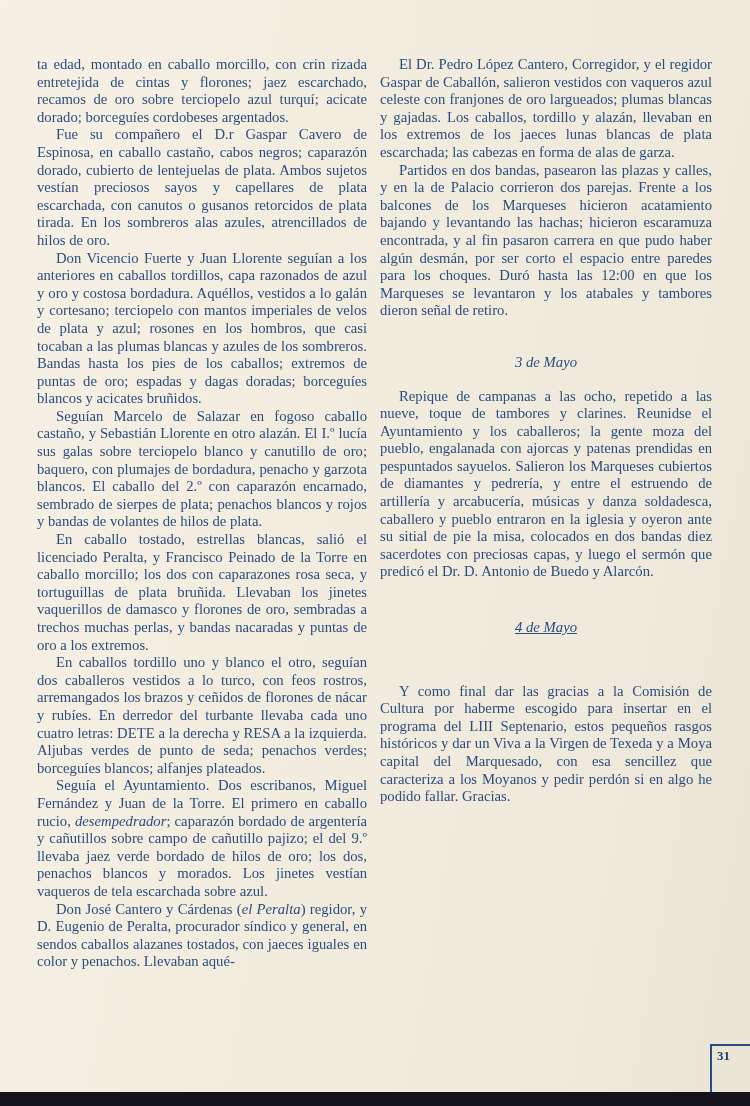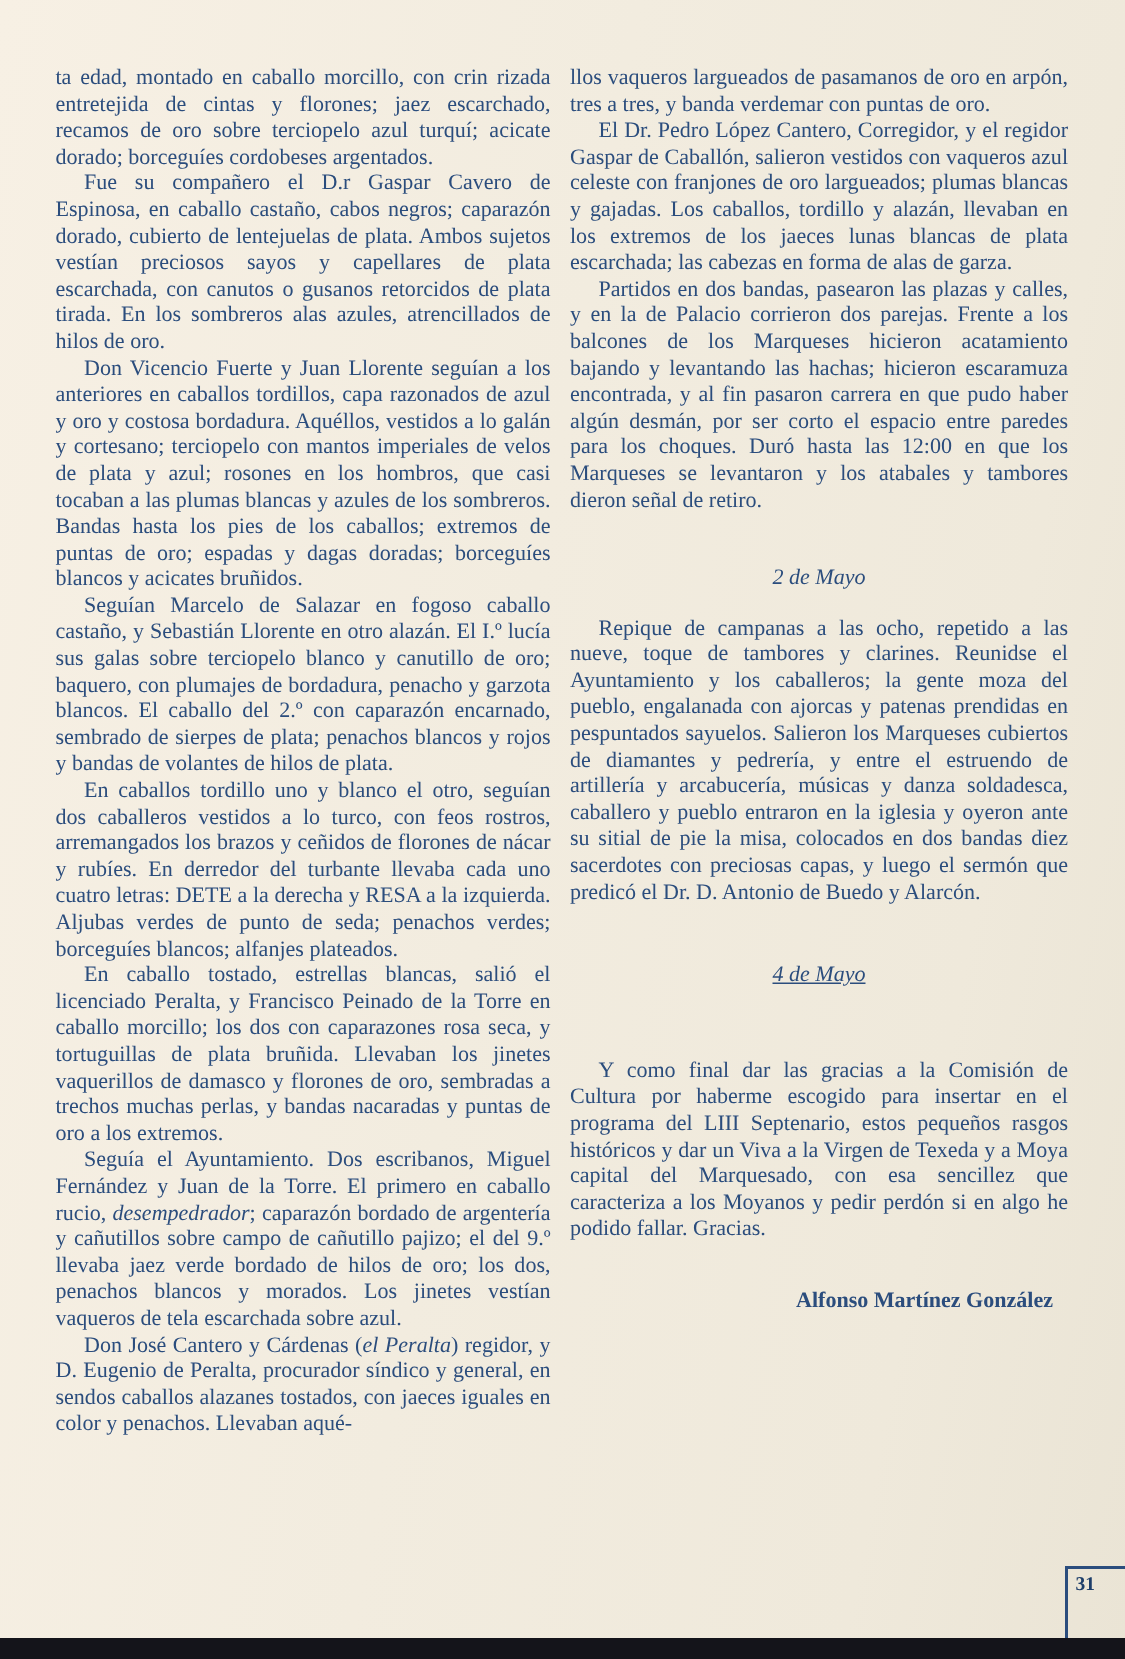--- a/index.html
+++ b/index.html
@@ -11,21 +11,21 @@
     width: 750px;
     height: 1106px;
     background: linear-gradient(100deg, #f7f0e4 0%, #f2ecdf 45%, #efe9db 80%, #eae4d5 100%);
     font-family: "Liberation Serif", "DejaVu Serif", serif;
     color: #2b4d7d;
     overflow: hidden;
   }
 
   .col {
     position: absolute;
-    top: 44px;
+    top: 56px;
     width: 330px;
     font-size: 14.7px;
     line-height: 17.6px;
     text-align: justify;
   }
   .col-left  { left: 37px; }
   .col-right { left: 380px; width: 332px; }
 
   .col p { margin: 0; text-indent: 19px; }
   .col p.noindent { text-indent: 0; }
@@ -82,35 +82,33 @@
 </head>
 <body>
 
 <div class="page">
 
   <div class="col col-left">
     <p class="noindent">ta edad, montado en caballo morcillo, con crin rizada entretejida de cintas y florones; jaez escarchado, recamos de oro sobre terciopelo azul turquí; acicate dorado; borceguíes cordobeses argentados.</p>
     <p>Fue su compañero el D.r Gaspar Cavero de Espinosa, en caballo castaño, cabos negros; caparazón dorado, cubierto de lentejuelas de plata. Ambos sujetos vestían preciosos sayos y capellares de plata escarchada, con canutos o gusanos retorcidos de plata tirada. En los sombreros alas azules, atrencillados de hilos de oro.</p>
     <p>Don Vicencio Fuerte y Juan Llorente seguían a los anteriores en caballos tordillos, capa razonados de azul y oro y costosa bordadura. Aquéllos, vestidos a lo galán y cortesano; terciopelo con mantos imperiales de velos de plata y azul; rosones en los hombros, que casi tocaban a las plumas blancas y azules de los sombreros. Bandas hasta los pies de los caballos; extremos de puntas de oro; espadas y dagas doradas; borceguíes blancos y acicates bruñidos.</p>
     <p>Seguían Marcelo de Salazar en fogoso caballo castaño, y Sebastián Llorente en otro alazán. El I.º lucía sus galas sobre terciopelo blanco y canutillo de oro; baquero, con plumajes de bordadura, penacho y garzota blancos. El caballo del 2.º con caparazón encarnado, sembrado de sierpes de plata; penachos blancos y rojos y bandas de volantes de hilos de plata.</p>
+    <p>En caballo tostado, estrellas blancas, salió el licenciado Peralta, y Francisco Peinado de la Torre en caballo morcillo; los dos con caparazones rosa seca, y tortuguillas de plata bruñida. Llevaban los jinetes vaquerillos de damasco y florones de oro, sembradas a trechos muchas perlas, y bandas nacaradas y puntas de oro a los extremos.</p>
     <p>En caballos tordillo uno y blanco el otro, seguían dos caballeros vestidos a lo turco, con feos rostros, arremangados los brazos y ceñidos de florones de nácar y rubíes. En derredor del turbante llevaba cada uno cuatro letras: DETE a la derecha y RESA a la izquierda. Aljubas verdes de punto de seda; penachos verdes; borceguíes blancos; alfanjes plateados.</p>
-    <p>En caballo tostado, estrellas blancas, salió el licenciado Peralta, y Francisco Peinado de la Torre en caballo morcillo; los dos con caparazones rosa seca, y tortuguillas de plata bruñida. Llevaban los jinetes vaquerillos de damasco y florones de oro, sembradas a trechos muchas perlas, y bandas nacaradas y puntas de oro a los extremos.</p>
     <p><span>Seguía el Ayuntamiento. Dos escribanos, Miguel Fernández y Juan de la Torre. El primero en caballo rucio, </span><i>desempedrador</i><span>; caparazón bordado de argentería y cañutillos sobre campo de cañutillo pajizo; el del 9.º llevaba jaez verde bordado de hilos de oro; los dos, penachos blancos y morados. Los jinetes vestían vaqueros de tela escarchada sobre azul.</span></p>
     <p><span>Don José Cantero y Cárdenas (</span><i>el Peralta</i><span>) regidor, y D. Eugenio de Peralta, procurador síndico y general, en sendos caballos alazanes tostados, con jaeces iguales en color y penachos. Llevaban aqué-</span></p>
   </div>
 
   <div class="col col-right">
-    <p class="noindent">llos vaqueros largueados de pasamanos de oro en arpón, tres a tres, y banda verdemar con puntas de oro.</p>
     <p>El Dr. Pedro López Cantero, Corregidor, y el regidor Gaspar de Caballón, salieron vestidos con vaqueros azul celeste con franjones de oro largueados; plumas blancas y gajadas. Los caballos, tordillo y alazán, llevaban en los extremos de los jaeces lunas blancas de plata escarchada; las cabezas en forma de alas de garza.</p>
     <p>Partidos en dos bandas, pasearon las plazas y calles, y en la de Palacio corrieron dos parejas. Frente a los balcones de los Marqueses hicieron acatamiento bajando y levantando las hachas; hicieron escaramuza encontrada, y al fin pasaron carrera en que pudo haber algún desmán, por ser corto el espacio entre paredes para los choques. Duró hasta las 12:00 en que los Marqueses se levantaron y los atabales y tambores dieron señal de retiro.</p>
-    <h3 class="date-heading">2 de Mayo</h3>
+    <h3 class="date-heading">3 de Mayo</h3>
     <p>Repique de campanas a las ocho, repetido a las nueve, toque de tambores y clarines. Reunidse el Ayuntamiento y los caballeros; la gente moza del pueblo, engalanada con ajorcas y patenas prendidas en pespuntados sayuelos. Salieron los Marqueses cubiertos de diamantes y pedrería, y entre el estruendo de artillería y arcabucería, músicas y danza soldadesca, caballero y pueblo entraron en la iglesia y oyeron ante su sitial de pie la misa, colocados en dos bandas diez sacerdotes con preciosas capas, y luego el sermón que predicó el Dr. D. Antonio de Buedo y Alarcón.</p>
     <h3 class="date-heading second">4 de Mayo</h3>
     <p class="closing">Y como final dar las gracias a la Comisión de Cultura por haberme escogido para insertar en el programa del LIII Septenario, estos pequeños rasgos históricos y dar un Viva a la Virgen de Texeda y a Moya capital del Marquesado, con esa sencillez que caracteriza a los Moyanos y pedir perdón si en algo he podido fallar. Gracias.</p>
-    <p class="signature">Alfonso Martínez González</p>
   </div>
 
   <div class="pagenum-box">
     <span class="pagenum">31</span>
   </div>
 
   <div class="footer-bar"></div>
 
 </div>
 

